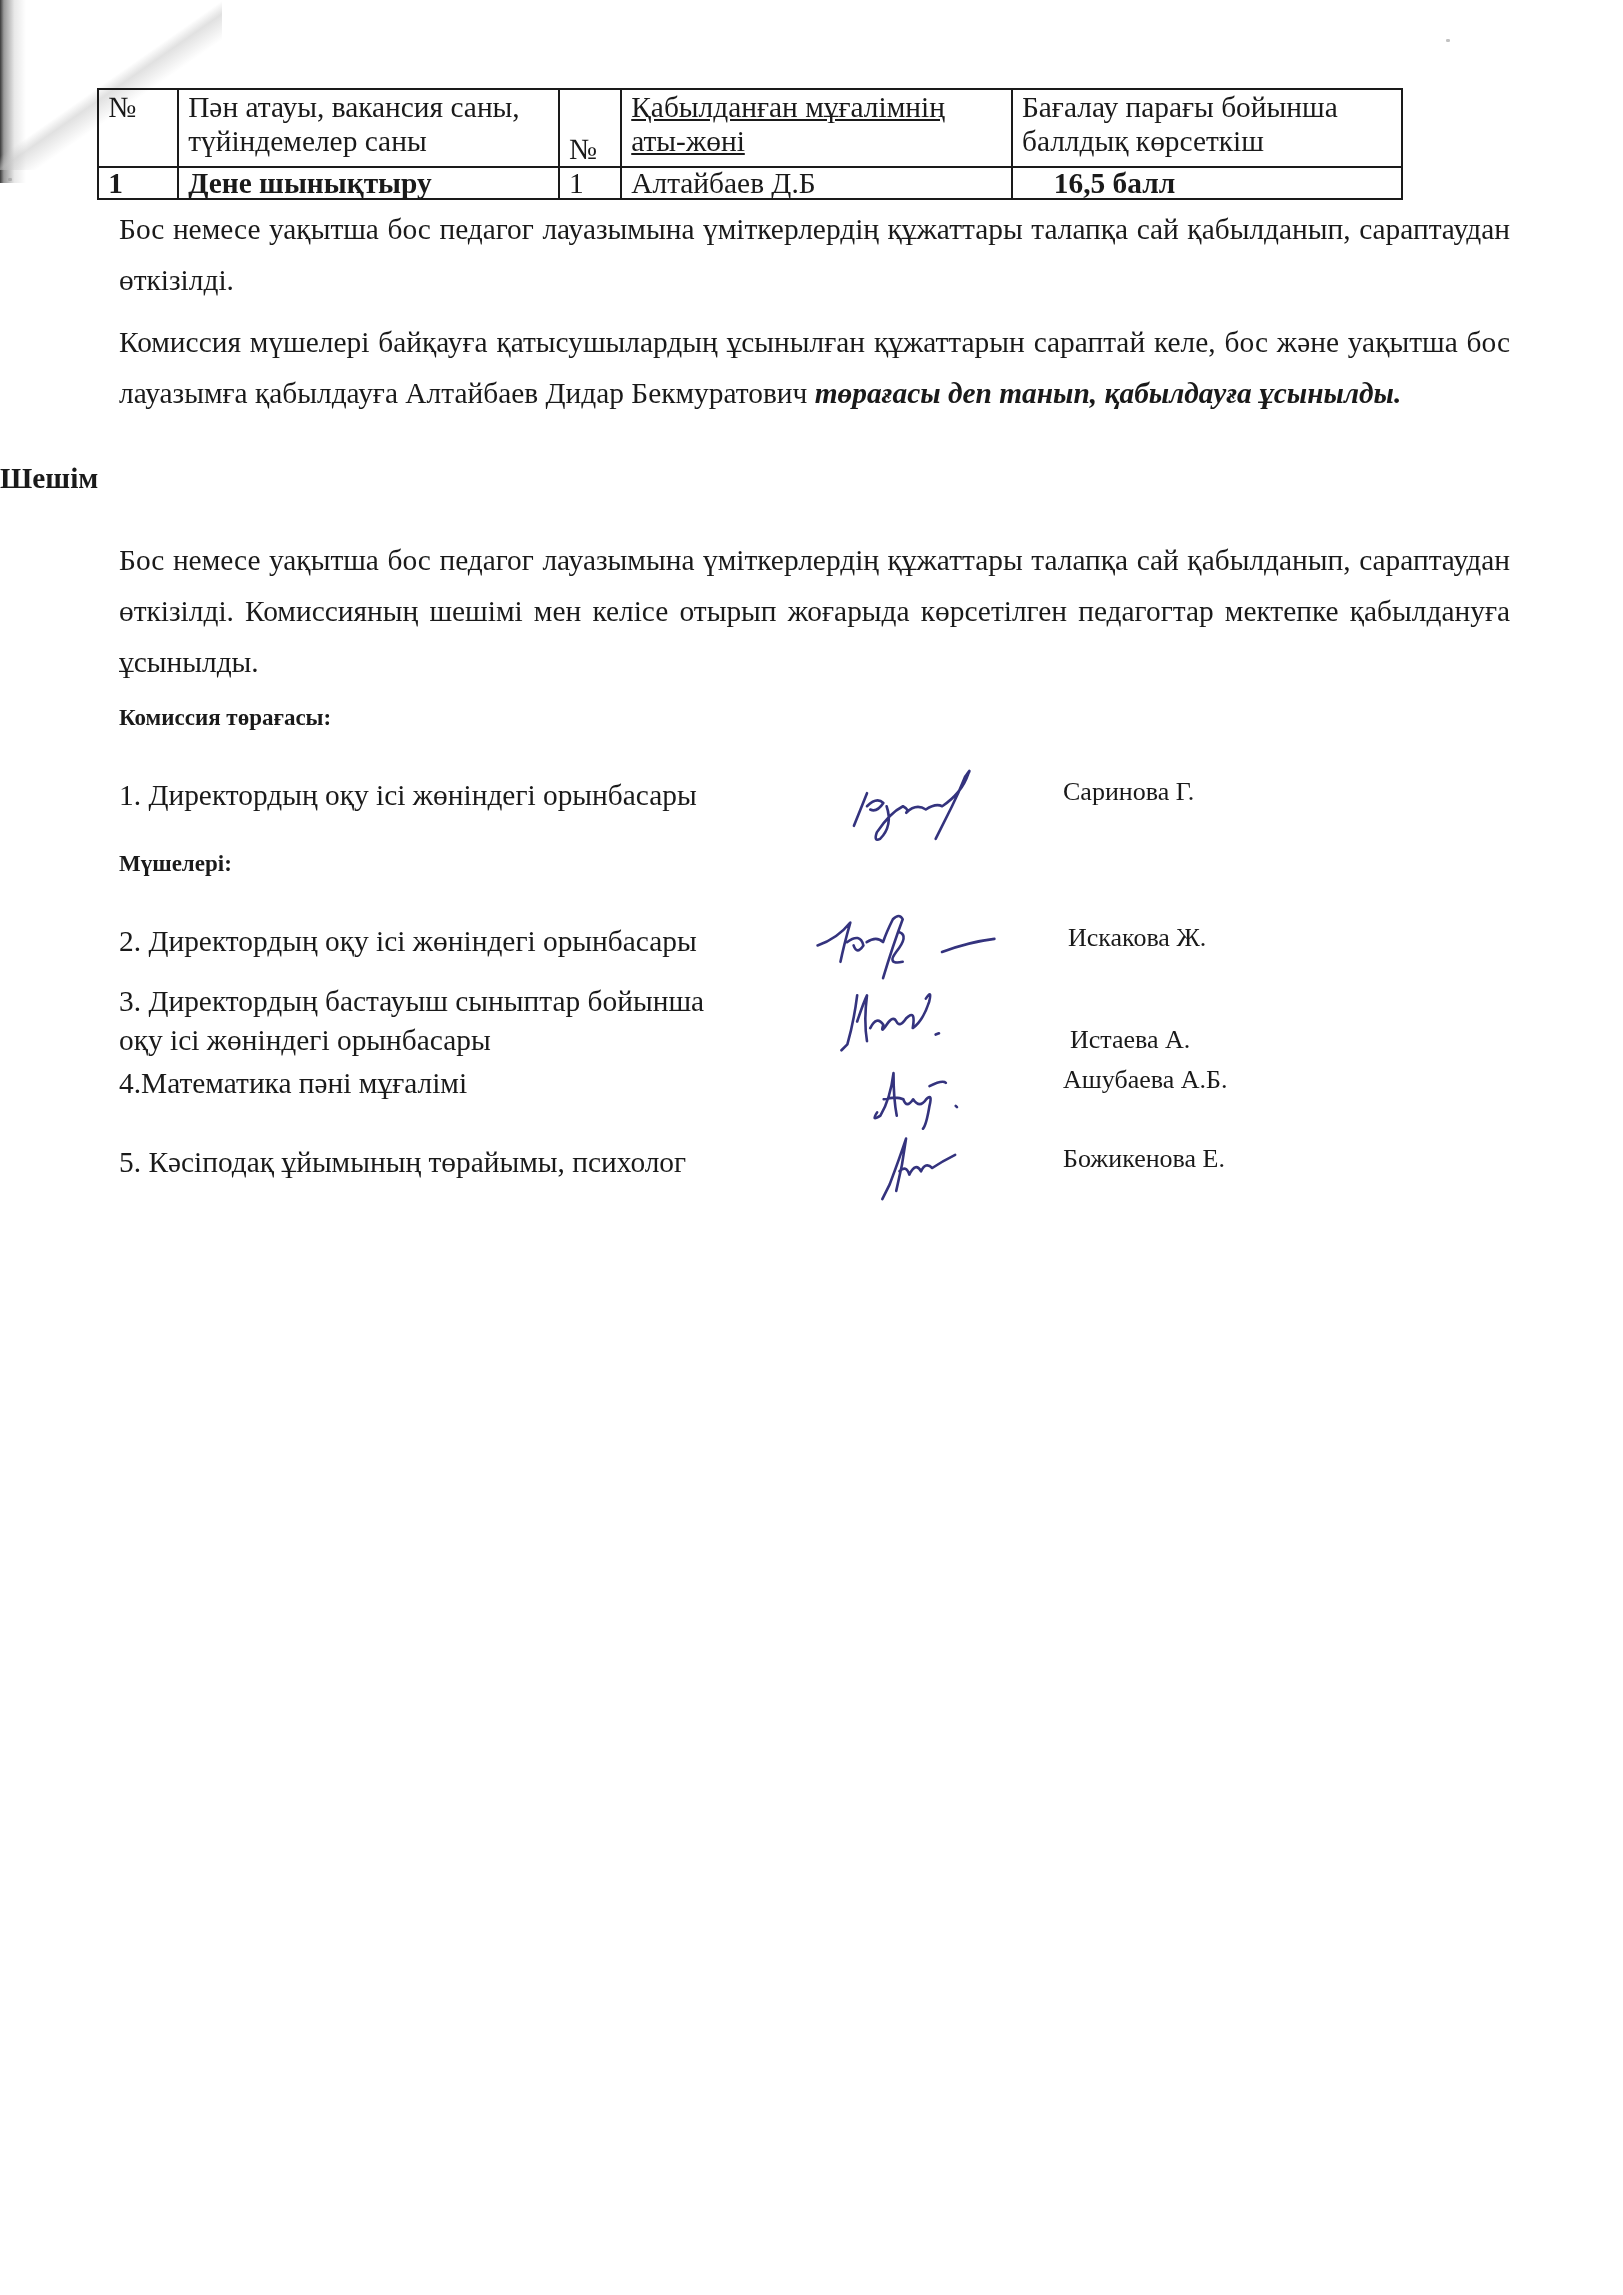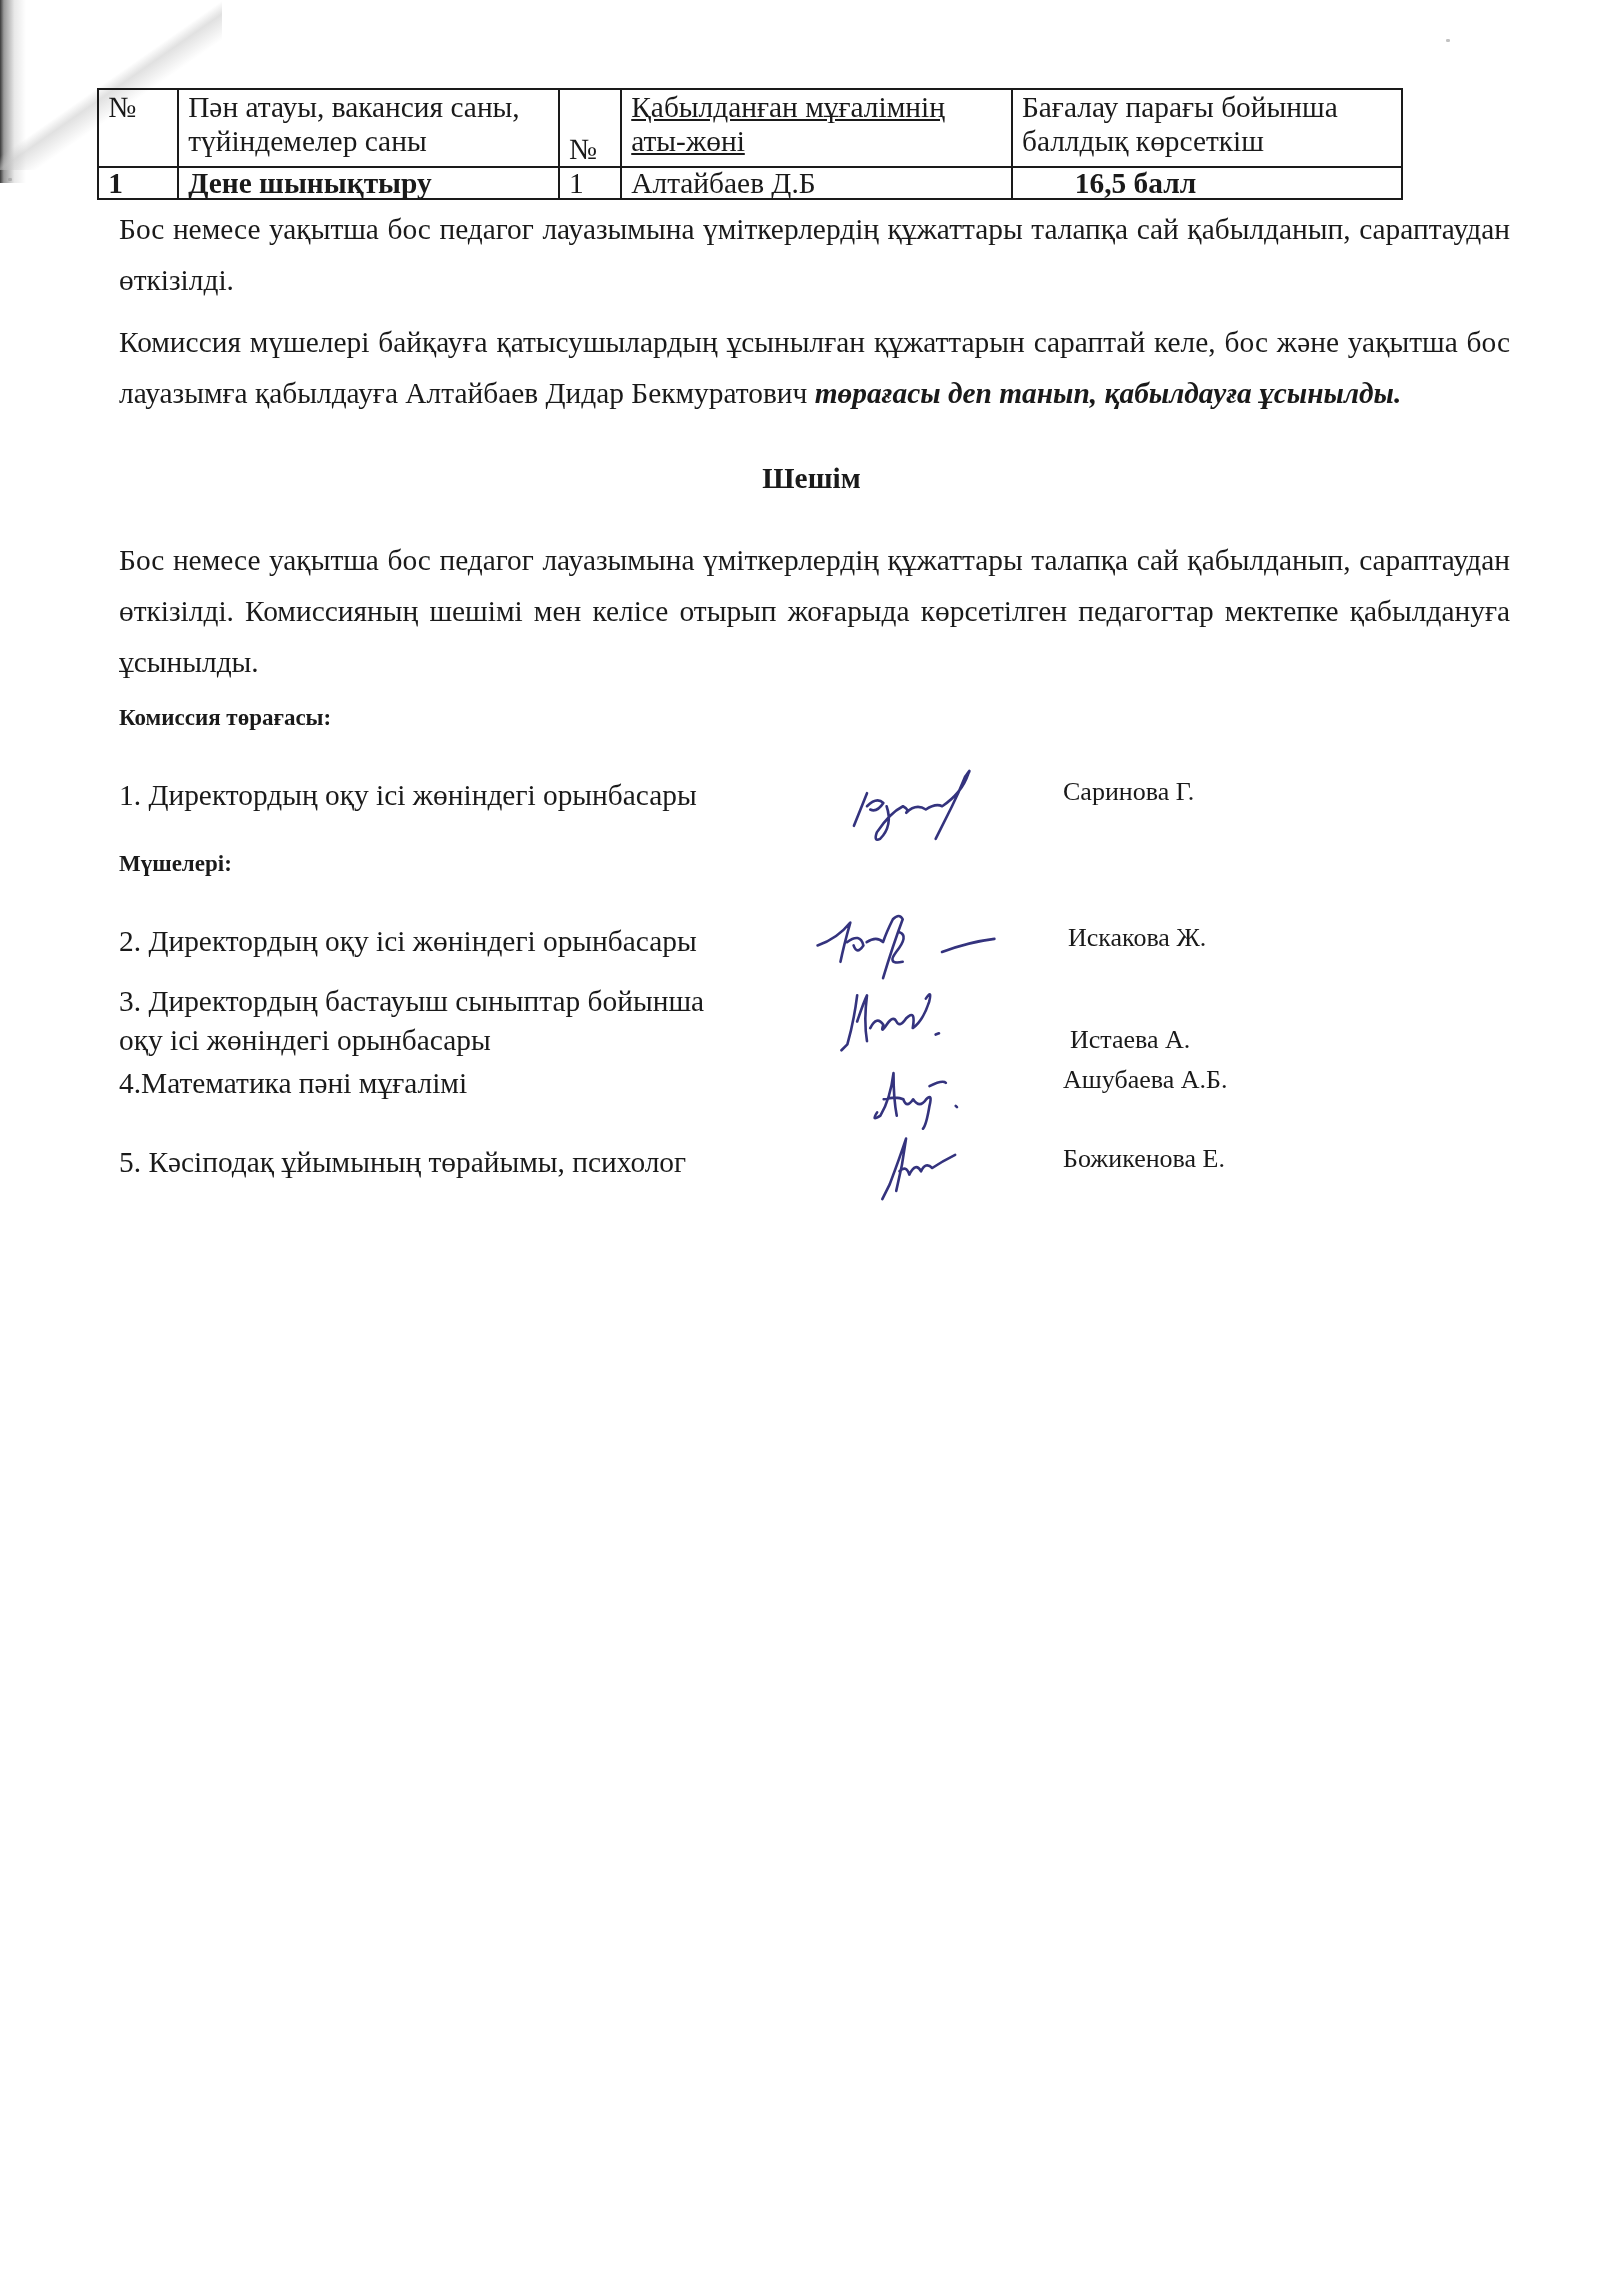--- a/index.html
+++ b/index.html
@@ -15,21 +15,21 @@
   table.results td, table.results th { border:2px solid #1a1a1a; font-weight:normal; font-size:29.4px; line-height:34px;
      padding:0 9.2px; vertical-align:top; text-align:left; }
   table.results .hdr td { height:76px; }
   table.results .row td { height:30px; line-height:30px; }
   .c1 { width:60px; } .c2 { width:363px; } .c3 { width:42px; } .c4 { width:373px;text-decoration:underline; } .c5 { width:373px;margin-top:16px; }
   .numsign { font-weight:bold; }
   .valign-bottom { vertical-align:bottom !important; }
   .bold { font-weight:bold !important; }
 
   .para { position:absolute; left:119px; width:1391px; font-size:29.4px; line-height:51px; text-align:justify; text-align-last:left; }
-  .heading { position:absolute; left:0; width:1623px; text-align:center; font-size:29.4px; font-weight:bold; }
+  .heading { position:absolute; left:0; width:1623px; font-size:29.4px; font-weight:bold; }
   .label-bold { position:absolute; left:119px; font-size:23px; font-weight:bold; }
   .sig-row { position:absolute; left:119px; font-size:29.4px; line-height:37px; }
   .sig-name { position:absolute; font-size:26px; }
   .sig { position:absolute; }
   .sig path { fill:none; stroke:#34337e; stroke-width:4; stroke-linecap:round; stroke-linejoin:round; }
   em.bi { font-style:italic; font-weight:bold; }
 </style>
 </head>
 <body>
 
@@ -45,21 +45,21 @@
     <td class="c2">Пән атауы, вакансия саны, түйіндемелер саны</td>
     <td class="c3 valign-bottom">№</td>
     <td class="c4">Қабылданған мұғалімнің аты-жөні</td>
     <td class="c5">Бағалау парағы бойынша баллдық көрсеткіш</td>
   </tr>
   <tr class="row">
     <td class="bold">1</td>
     <td class="bold">Дене шынықтыру</td>
     <td>1</td>
     <td>Алтайбаев Д.Б</td>
-    <td class="bold" style="padding-left:62px">16,5 балл</td>
+    <td class="bold" style="padding-left:41px">16,5 балл</td>
   </tr>
 </tbody>
   </table>
 
 <p class="para" style="top:204px;margin:0">Бос немесе уақытша бос педагог лауазымына үміткерлердің құжаттары талапқа сай қабылданып, сараптаудан өткізілді.</p>
 
 <p class="para" style="top:317px;margin:0"><span>Комиссия мүшелері байқауға қатысушылардың ұсынылған құжаттарын сараптай келе, бос және уақытша бос лауазымға қабылдауға Алтайбаев Дидар Бекмуратович </span><em class="bi">төрағасы деп танып, қабылдауға ұсынылды.</em></p>
 
 <div class="heading" style="top:462px">Шешім</div>
 

